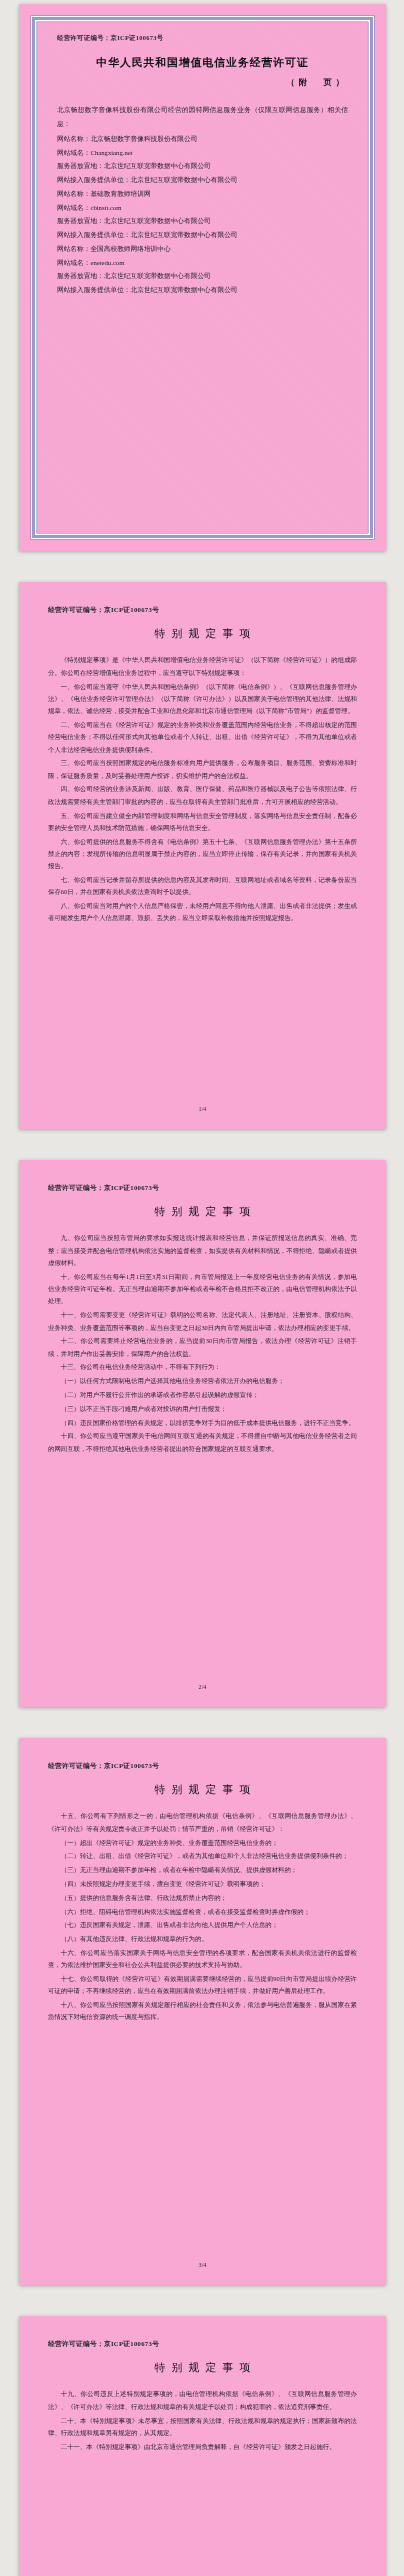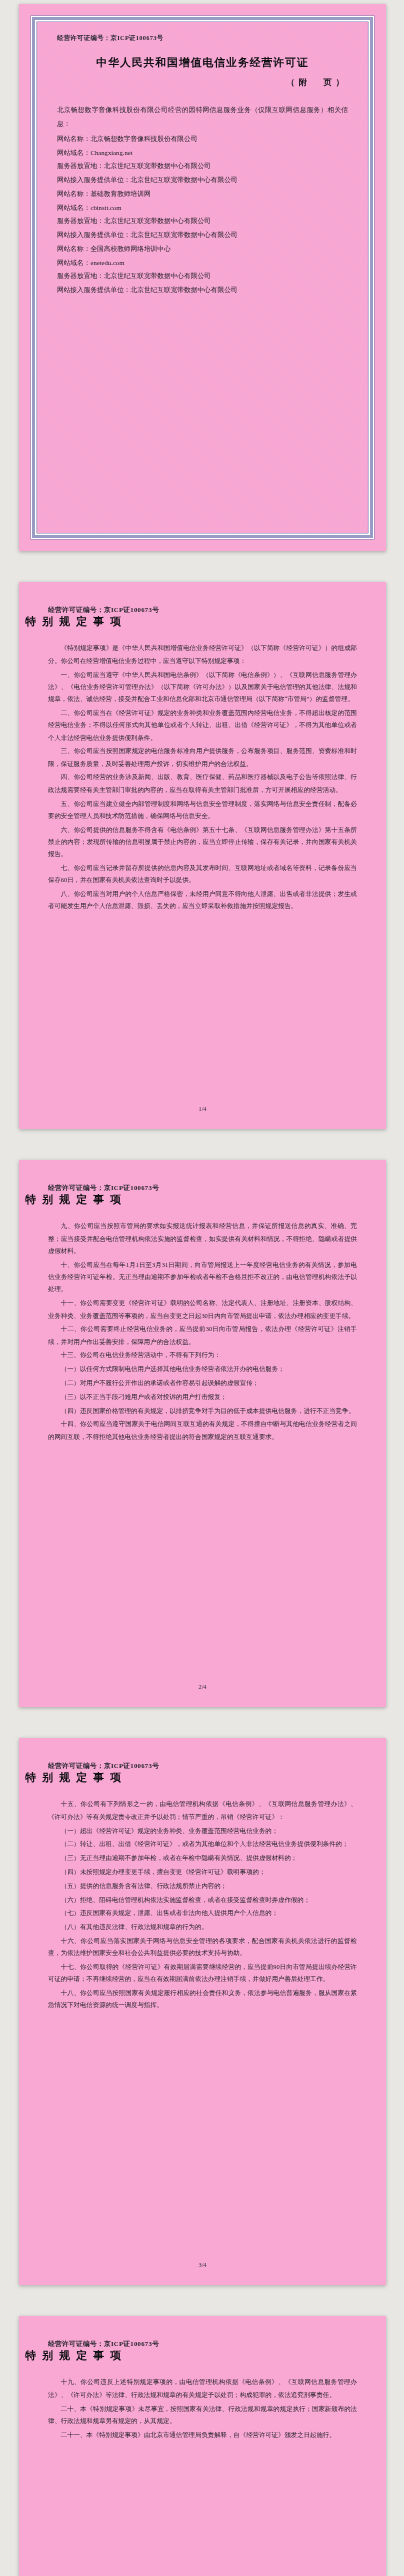--- a/index.html
+++ b/index.html
@@ -82,26 +82,27 @@
 
   
   .prov-header {
     padding: 24px 29px 0 29px;
     font-size: 6.7px;
     font-weight: bold;
     color: #26262e;
     letter-spacing: 0.3px;
   }
   .prov-title {
+    text-align: center;
     font-size: 10.8px;
-    font-weight: bold;
+    font-weight: normal;
     letter-spacing: 6.2px;
     text-indent: 6.2px;
     color: #101014;
-    margin: 0 0 0 0;
+    margin: 12px 0 0 0;
   }
   .prov-body {
     padding: 13.4px 29px 0 29px;
   }
   .prov-para {
     font-size: 6.4px;
     line-height: 1.92;
     text-indent: 2em;
     text-align: justify;
     color: #1e1e25;

